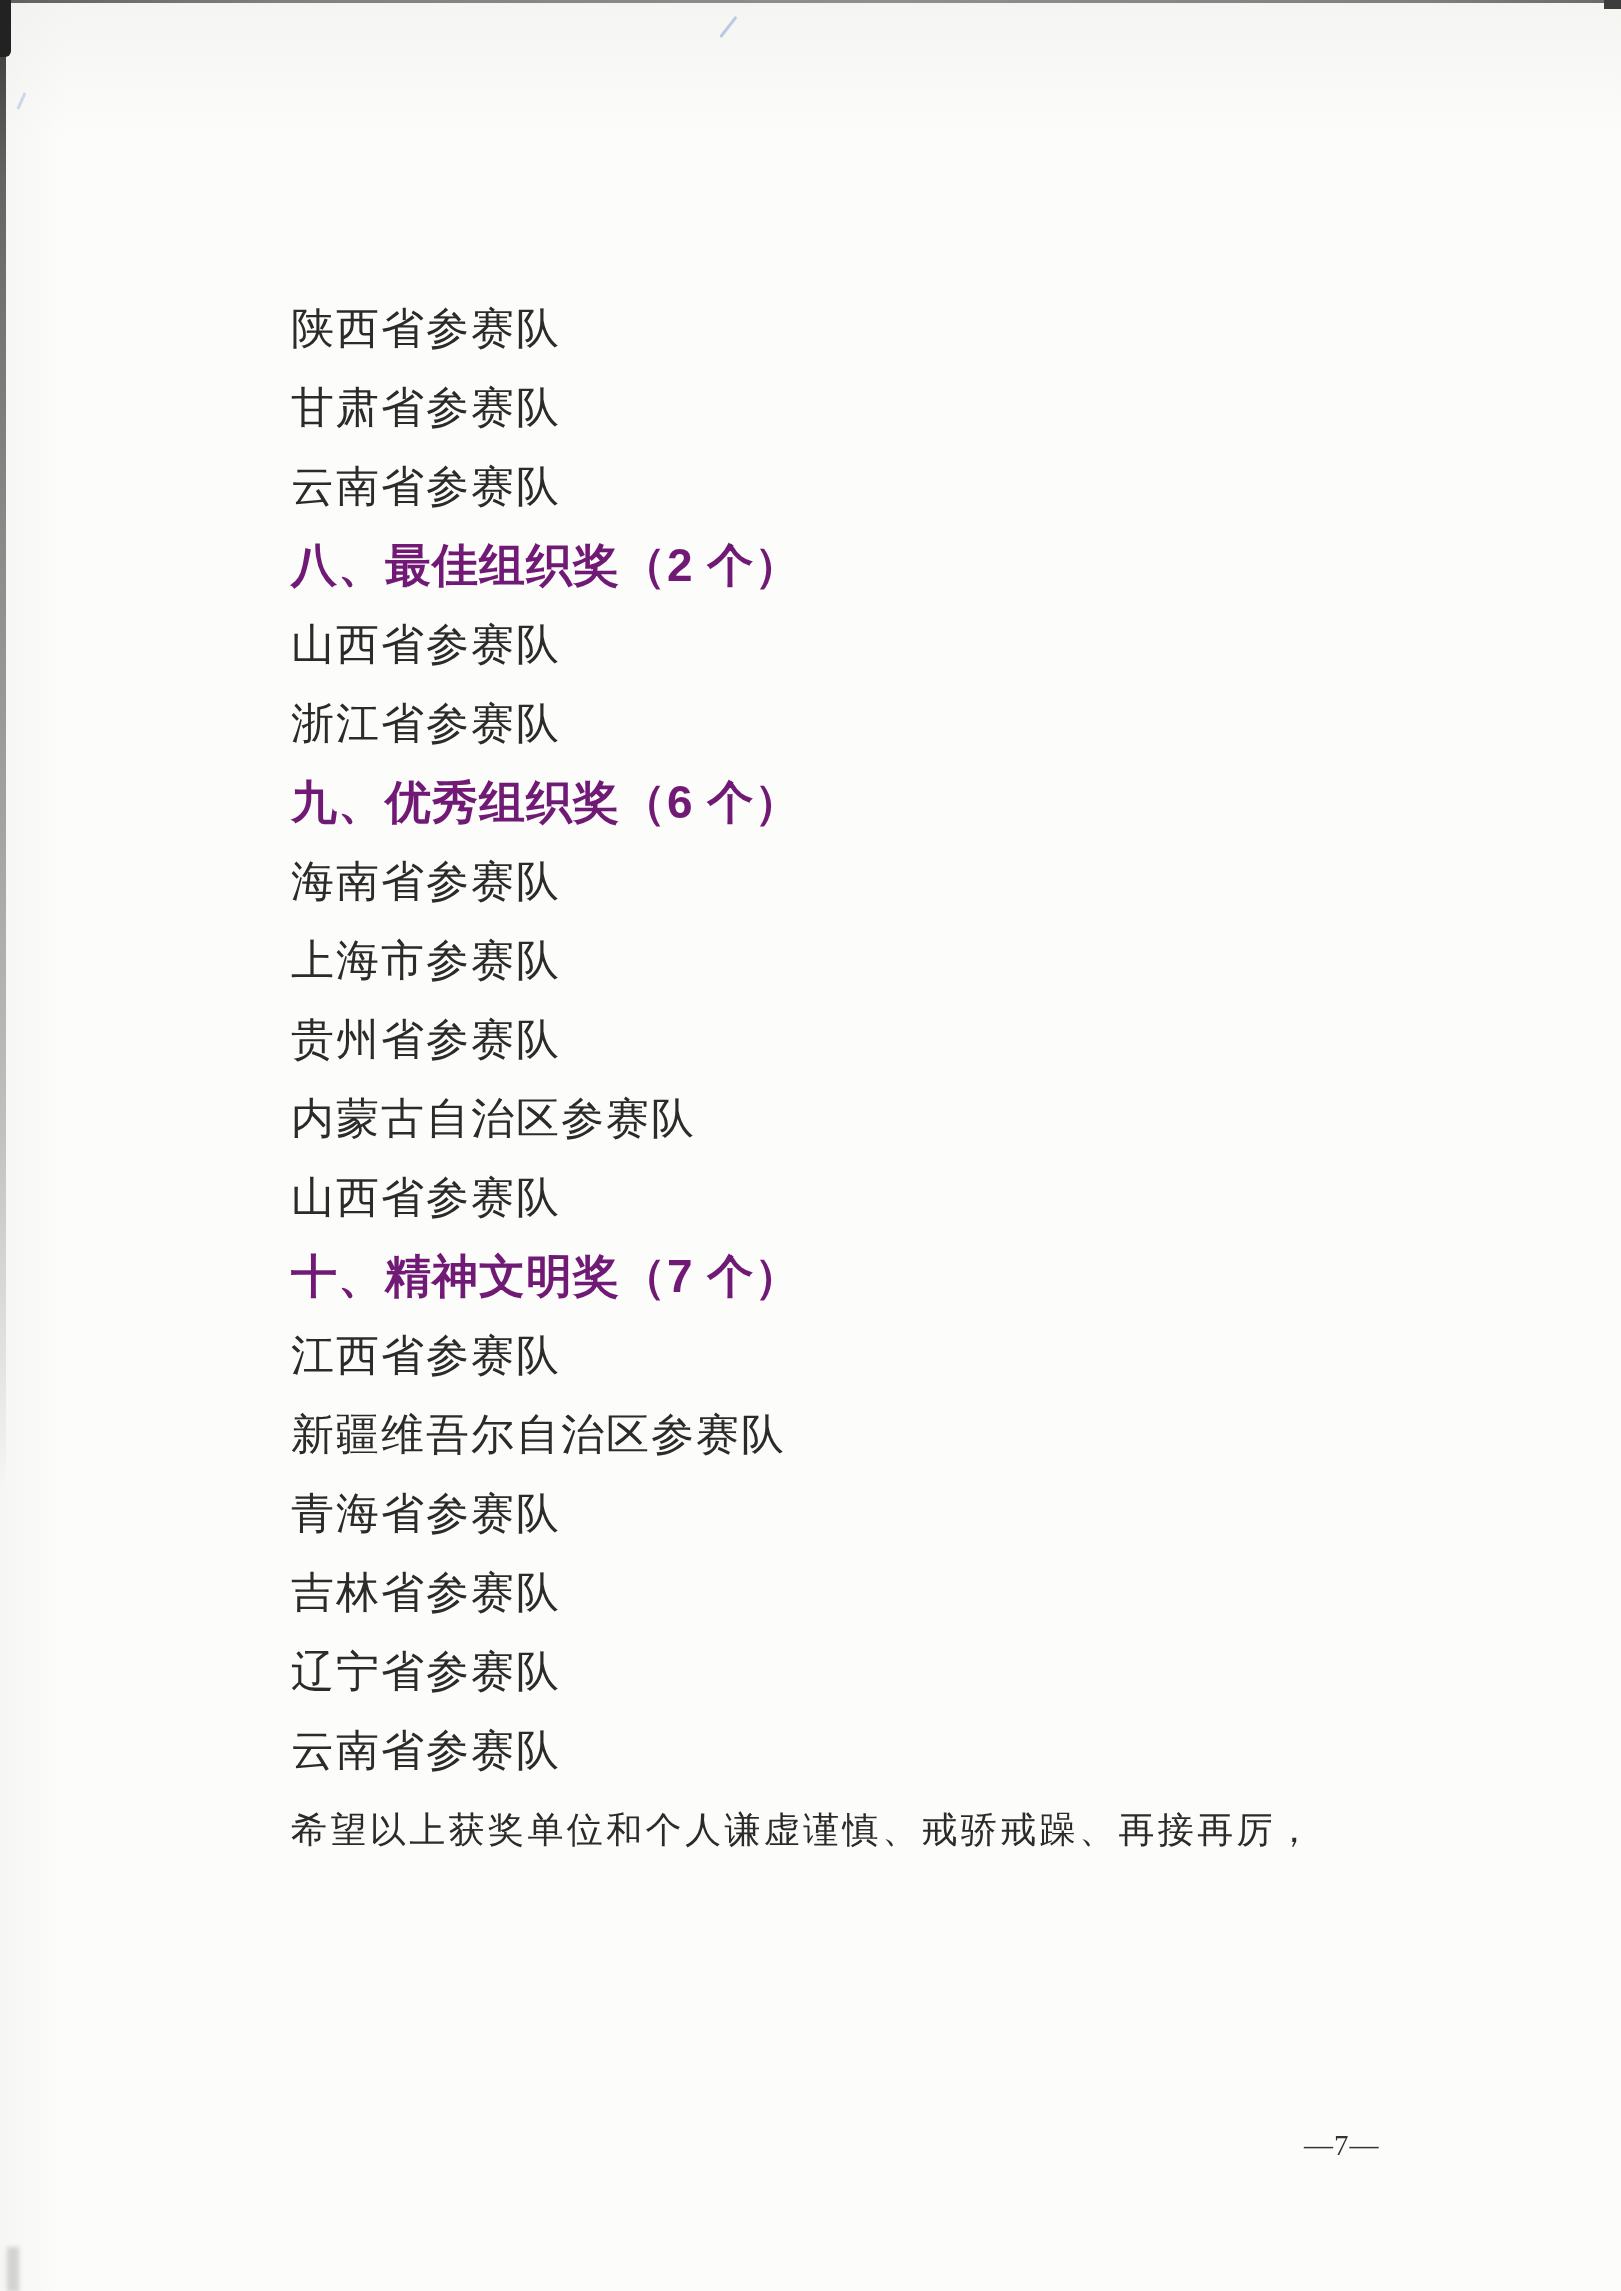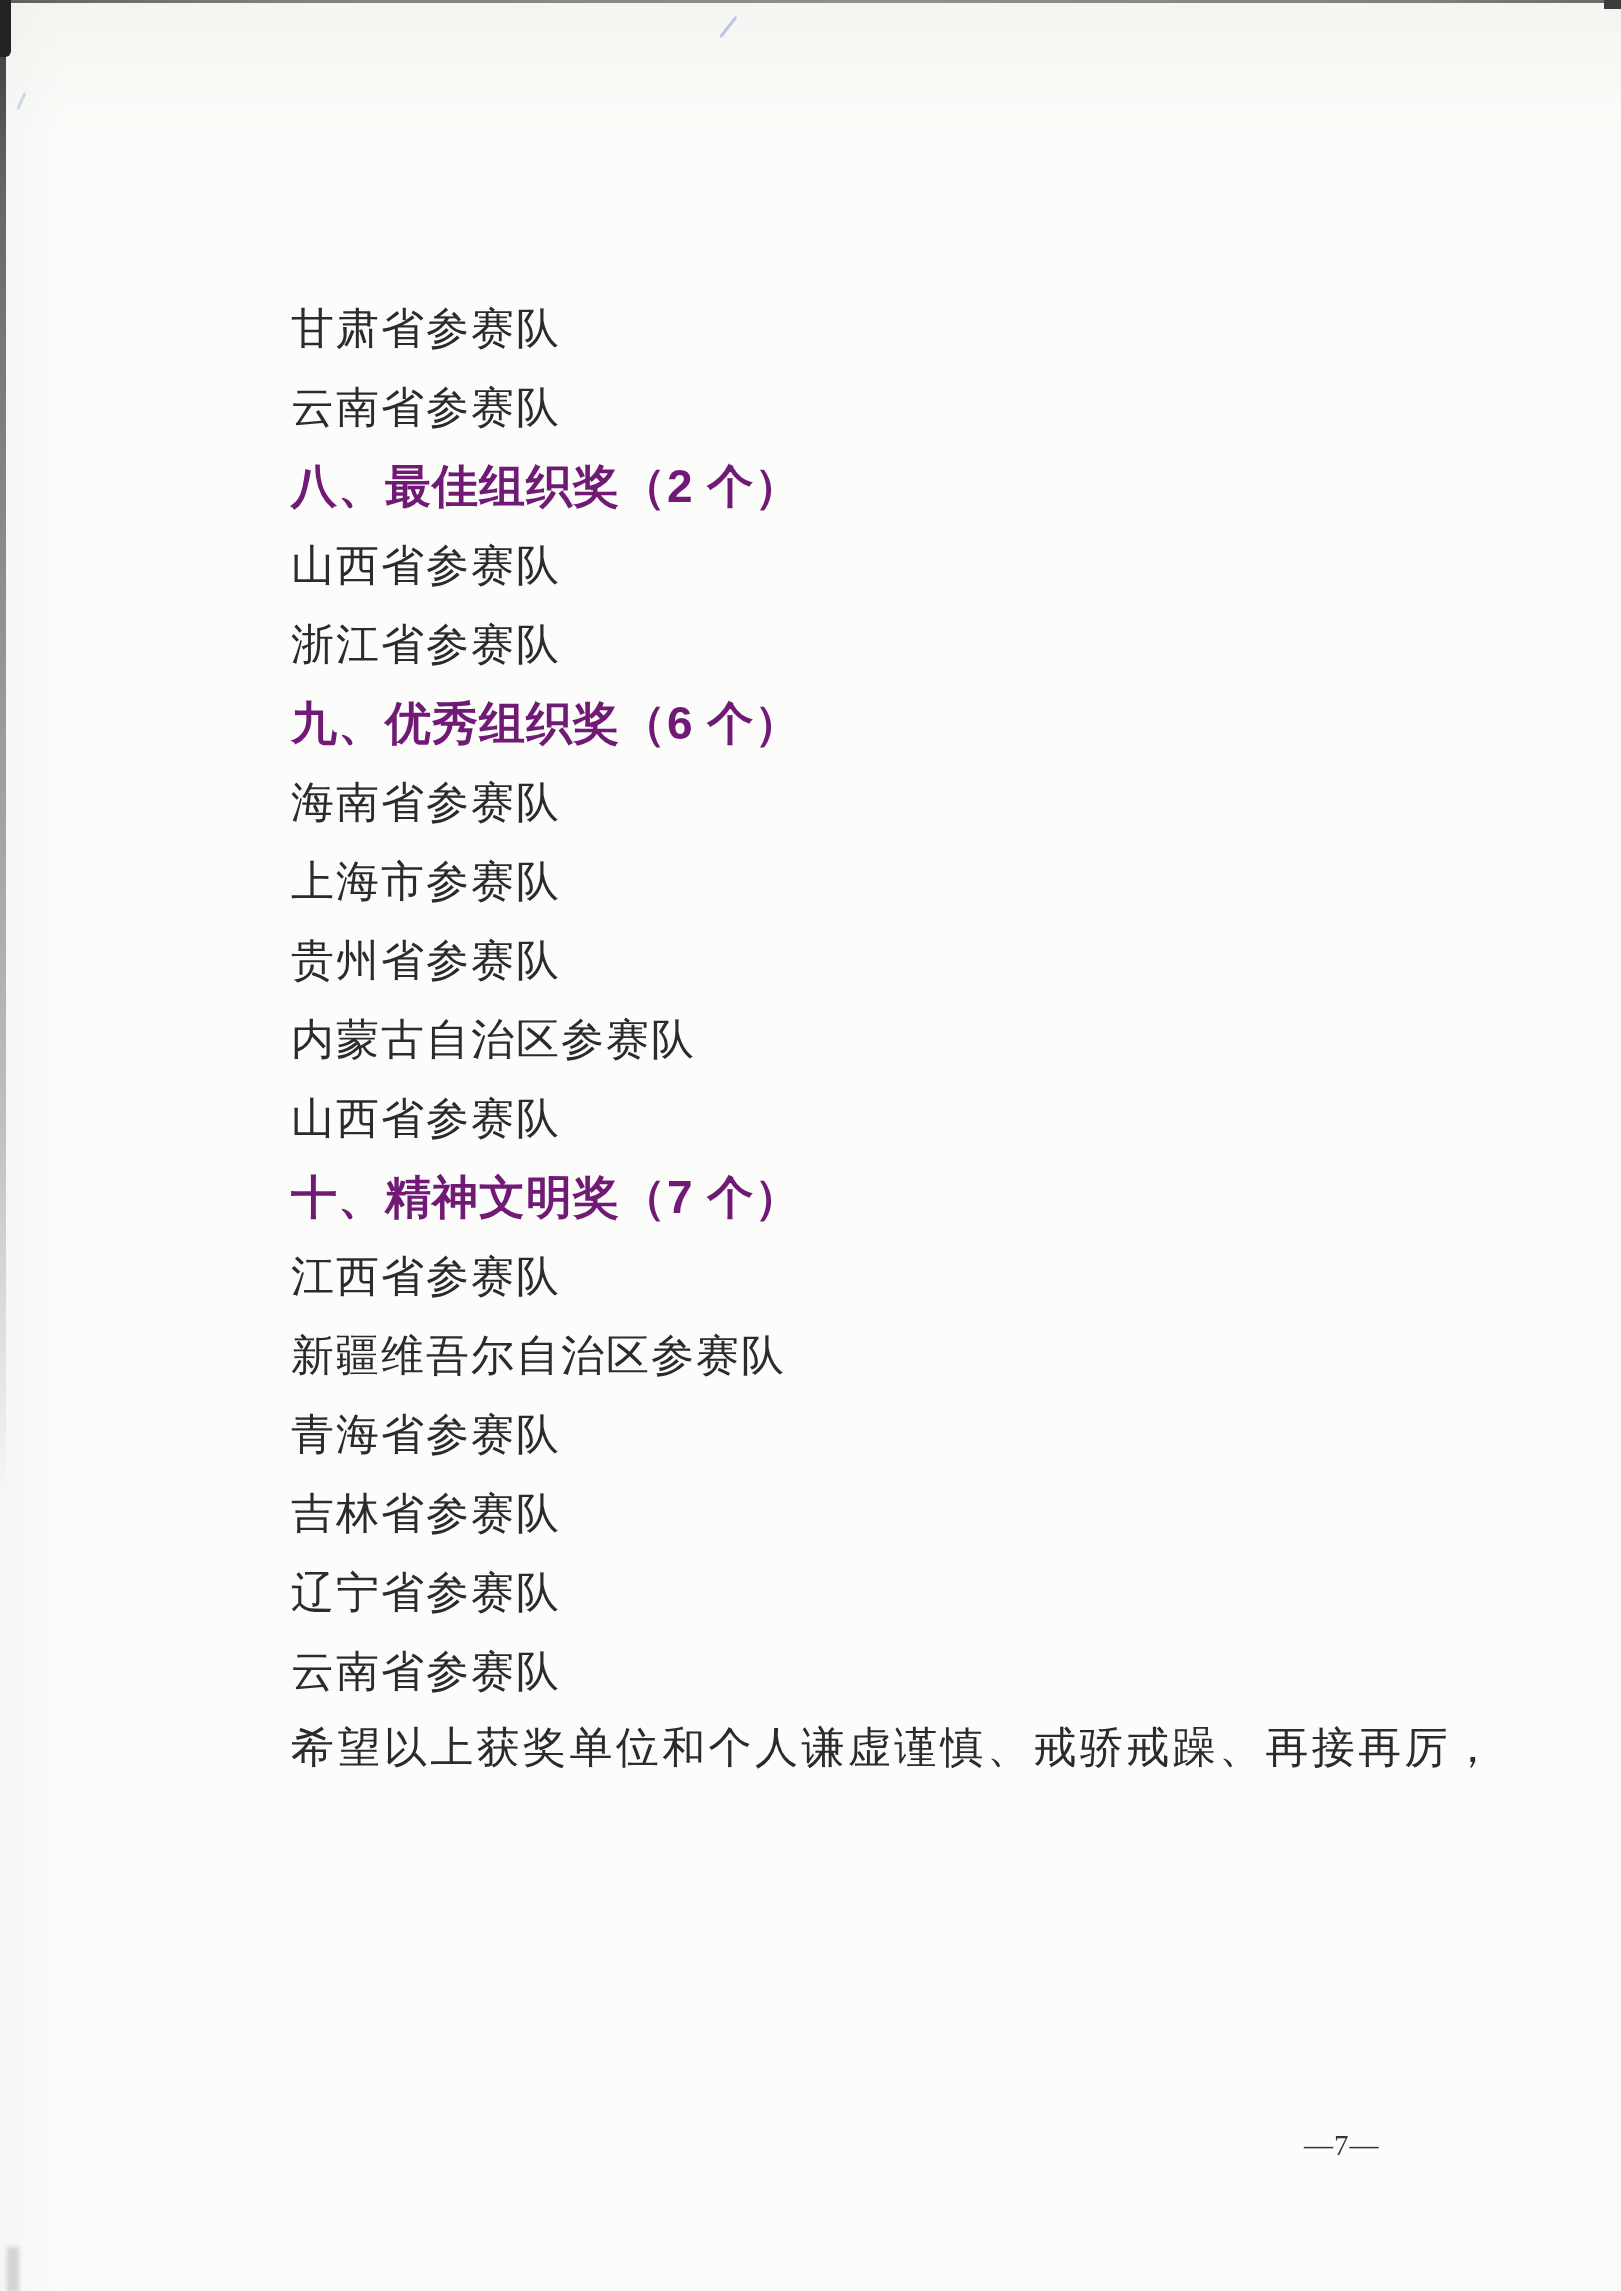--- a/index.html
+++ b/index.html
@@ -89,22 +89,22 @@
     color: #2b2b2b;
   }
   .line.heading {
     font-family: "Liberation Sans", sans-serif;
     font-weight: 700;
     font-size: 46px;
     letter-spacing: 1px;
     color: #701a75;
   }
   .line.para {
-    font-family: Liberation Mono, monospace;
-    font-size: 43px;
+    font-family: Liberation Sans, sans-serif;
+    font-size: 36px;
     letter-spacing: 3.4px;
     color: #2b2b2b;
   }
 
   .page-number {
     position: absolute;
     left: 1304px;
     top: 2129px;
     font-family: "Liberation Serif", serif;
     font-size: 29px;
@@ -118,20 +118,21 @@
 <div class="paper-tint"></div>
 <div class="edge-top"></div>
 <div class="edge-left"></div>
 <div class="edge-left-blob"></div>
 <div class="corner-mark"></div>
 <div class="scratch s1"></div>
 <div class="scratch s2"></div>
 <div class="smudge-bottom"></div>
 
 <div class="content">
+  <div class="line item">陕西省参赛队</div>
   <div class="line item">甘肃省参赛队</div>
   <div class="line item">云南省参赛队</div>
   <div class="line heading">八、最佳组织奖（2 个）</div>
   <div class="line item">山西省参赛队</div>
   <div class="line item">浙江省参赛队</div>
   <div class="line heading">九、优秀组织奖（6 个）</div>
   <div class="line item">海南省参赛队</div>
   <div class="line item">上海市参赛队</div>
   <div class="line item">贵州省参赛队</div>
   <div class="line item">内蒙古自治区参赛队</div>

